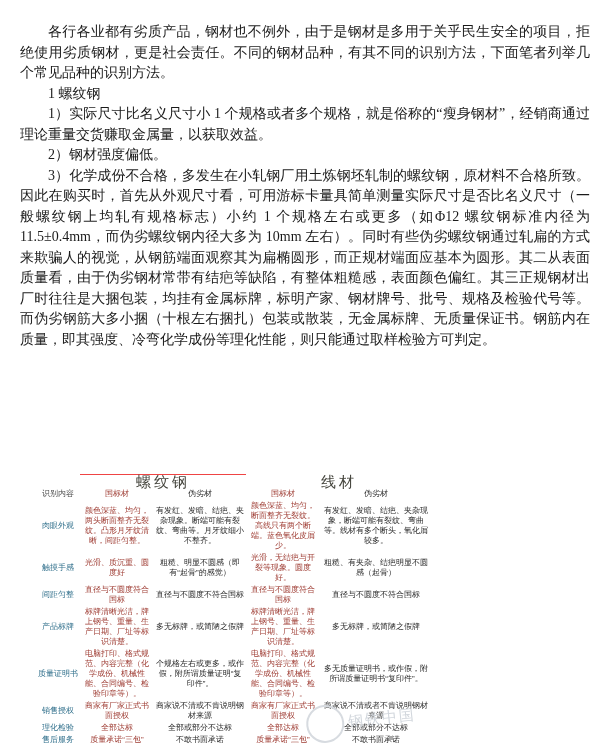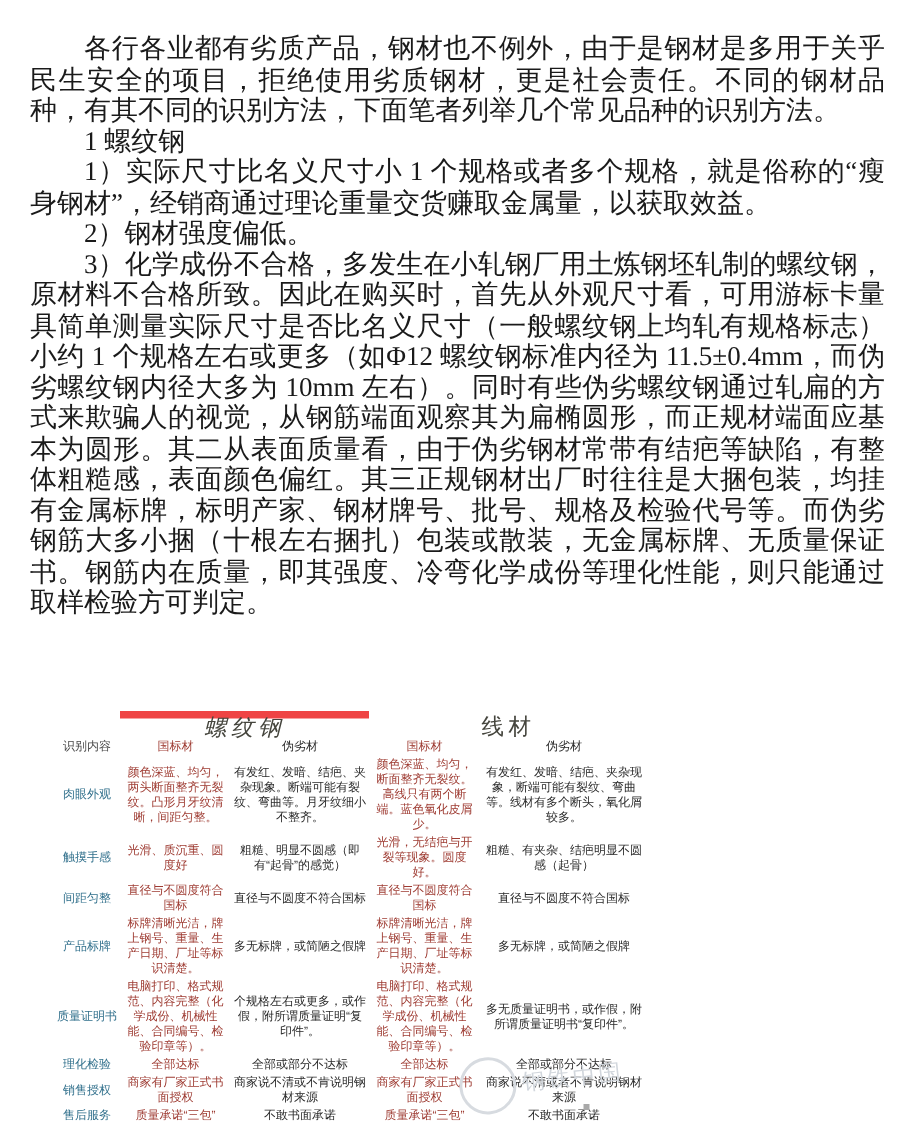--- a/index.html
+++ b/index.html
@@ -7,38 +7,38 @@
     position:relative;
     width:610px;height:747px;
     background:#ffffff;
     overflow:hidden;
     font-family:"Liberation Serif","DejaVu Serif",serif;
     color:var(--body,#1a1a1a);
   }
   
   .body-text{
     position:absolute;left:20px;top:22px;width:570px;
-    font-size:18px;line-height:20.5px;text-align:justify;
+    font-size:14px;line-height:20.5px;text-align:justify;
   }
   .body-text p{margin:0;text-indent:2em;}
   
   .table-wrap{position:absolute;left:36px;top:474px;width:400px;}
   table{
     border-collapse:collapse;table-layout:fixed;width:396px;
     font-family:"Liberation Sans","DejaVu Sans",sans-serif;
   }
   td,th{
     padding:1px 2px;vertical-align:middle;text-align:center;
     font-size:8px;line-height:10px;font-weight:normal;word-break:break-all;
   }
   .group{
     font-size:15px;letter-spacing:3px;color:#45453d;
     padding:2px 0 1px 0;
   }
-  .g-left{border-top:5px solid #ef4444;font-style:italic;}
+  .g-left{border-top:1px solid #ef4444;}
   .corner{color:#4a4a4a;}
   .rl{color:var(--blue,#31708c);}
   .std{color:var(--red,#9e3b32);}
   .fake{color:#2a2a2a;}
   .hdr-std{color:var(--red,#9e3b32);}
   .hdr-fake{color:#2a2a2a;text-align:center;}
   
   .watermark{
     position:absolute;left:306px;top:694px;width:132px;height:50px;
     display:flex;align-items:center;transform:rotate(-6deg);
@@ -120,32 +120,32 @@
             <td class="fake">多无标牌，或简陋之假牌</td>
           </tr>
           <tr>
             <td class="rl">质量证明书</td>
             <td class="std">电脑打印、格式规范、内容完整（化学成份、机械性能、合同编号、检验印章等）。</td>
             <td class="fake">个规格左右或更多，或作假，附所谓质量证明“复印件”。</td>
             <td class="std">电脑打印、格式规范、内容完整（化学成份、机械性能、合同编号、检验印章等）。</td>
             <td class="fake">多无质量证明书，或作假，附所谓质量证明书“复印件”。</td>
           </tr>
           <tr>
+            <td class="rl">销售授权</td>
+            <td class="std">商家有厂家正式书面授权</td>
+            <td class="fake">商家说不清或不肯说明钢材来源</td>
+            <td class="std">商家有厂家正式书面授权</td>
+            <td class="fake">商家说不清或者不肯说明钢材来源</td>
+          </tr>
+          <tr>
             <td class="rl">理化检验</td>
             <td class="std">全部达标</td>
             <td class="fake">全部或部分不达标</td>
             <td class="std">全部达标</td>
             <td class="fake">全部或部分不达标</td>
-          </tr>
-          <tr>
-            <td class="rl">销售授权</td>
-            <td class="std">商家有厂家正式书面授权</td>
-            <td class="fake">商家说不清或不肯说明钢材来源</td>
-            <td class="std">商家有厂家正式书面授权</td>
-            <td class="fake">商家说不清或者不肯说明钢材来源</td>
           </tr>
           <tr>
             <td class="rl">售后服务</td>
             <td class="std">质量承诺“三包”</td>
             <td class="fake">不敢书面承诺</td>
             <td class="std">质量承诺“三包”</td>
             <td class="fake">不敢书面承诺</td>
           </tr>
         </tbody>
     </table>

